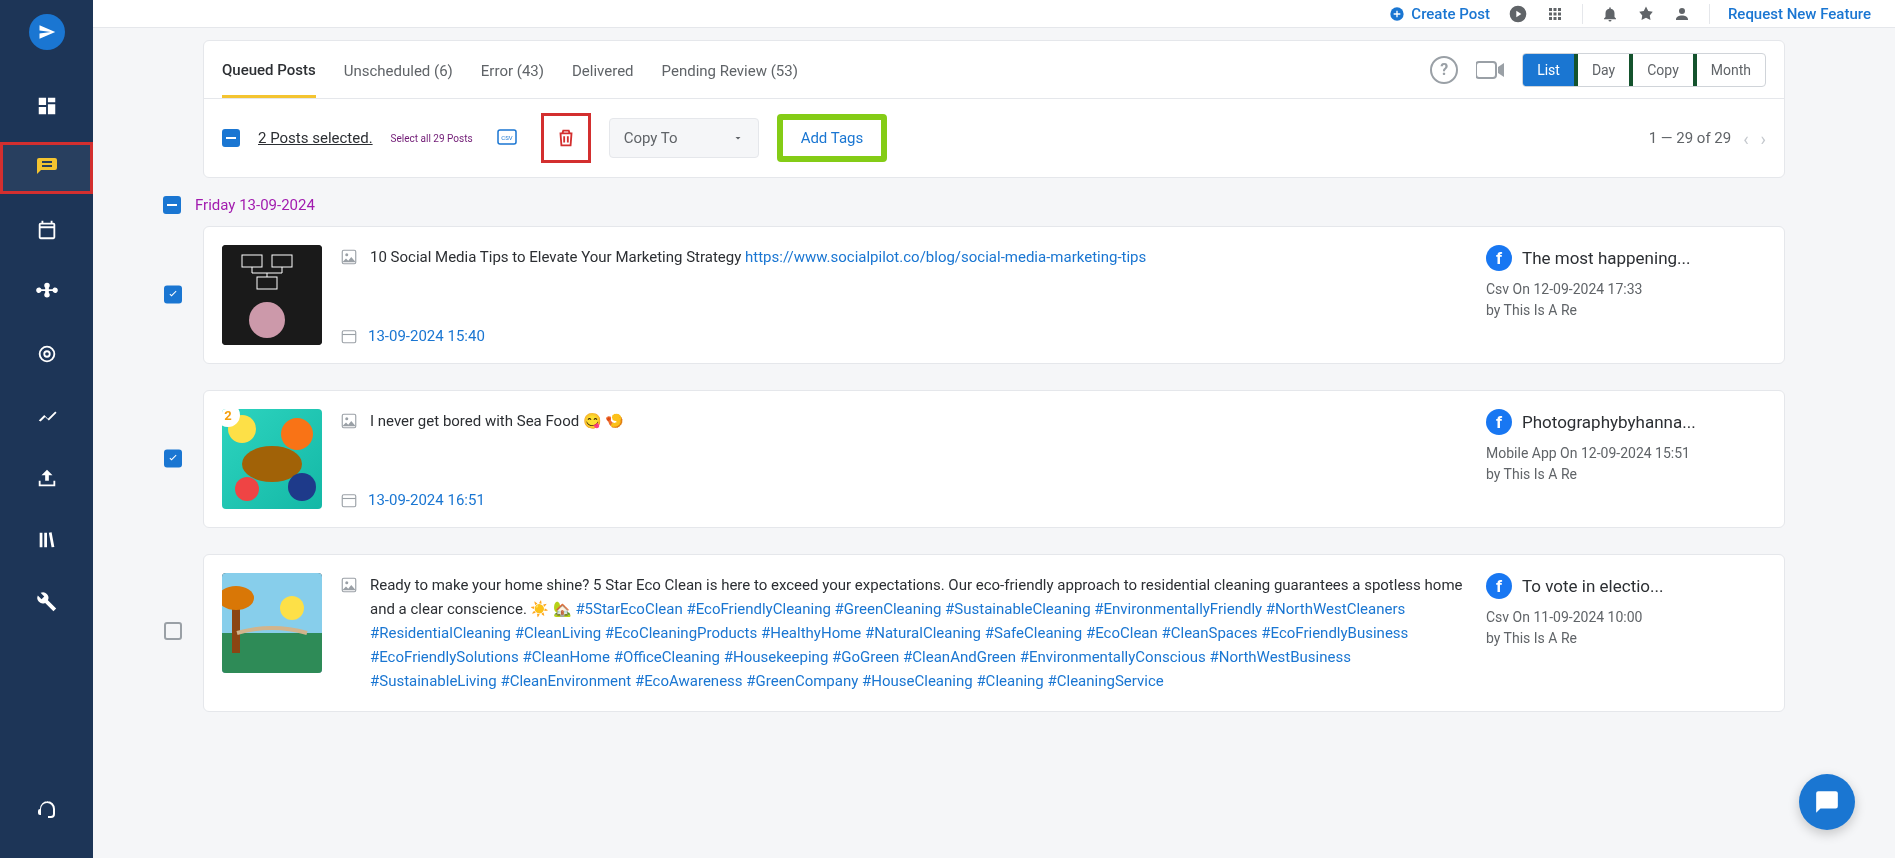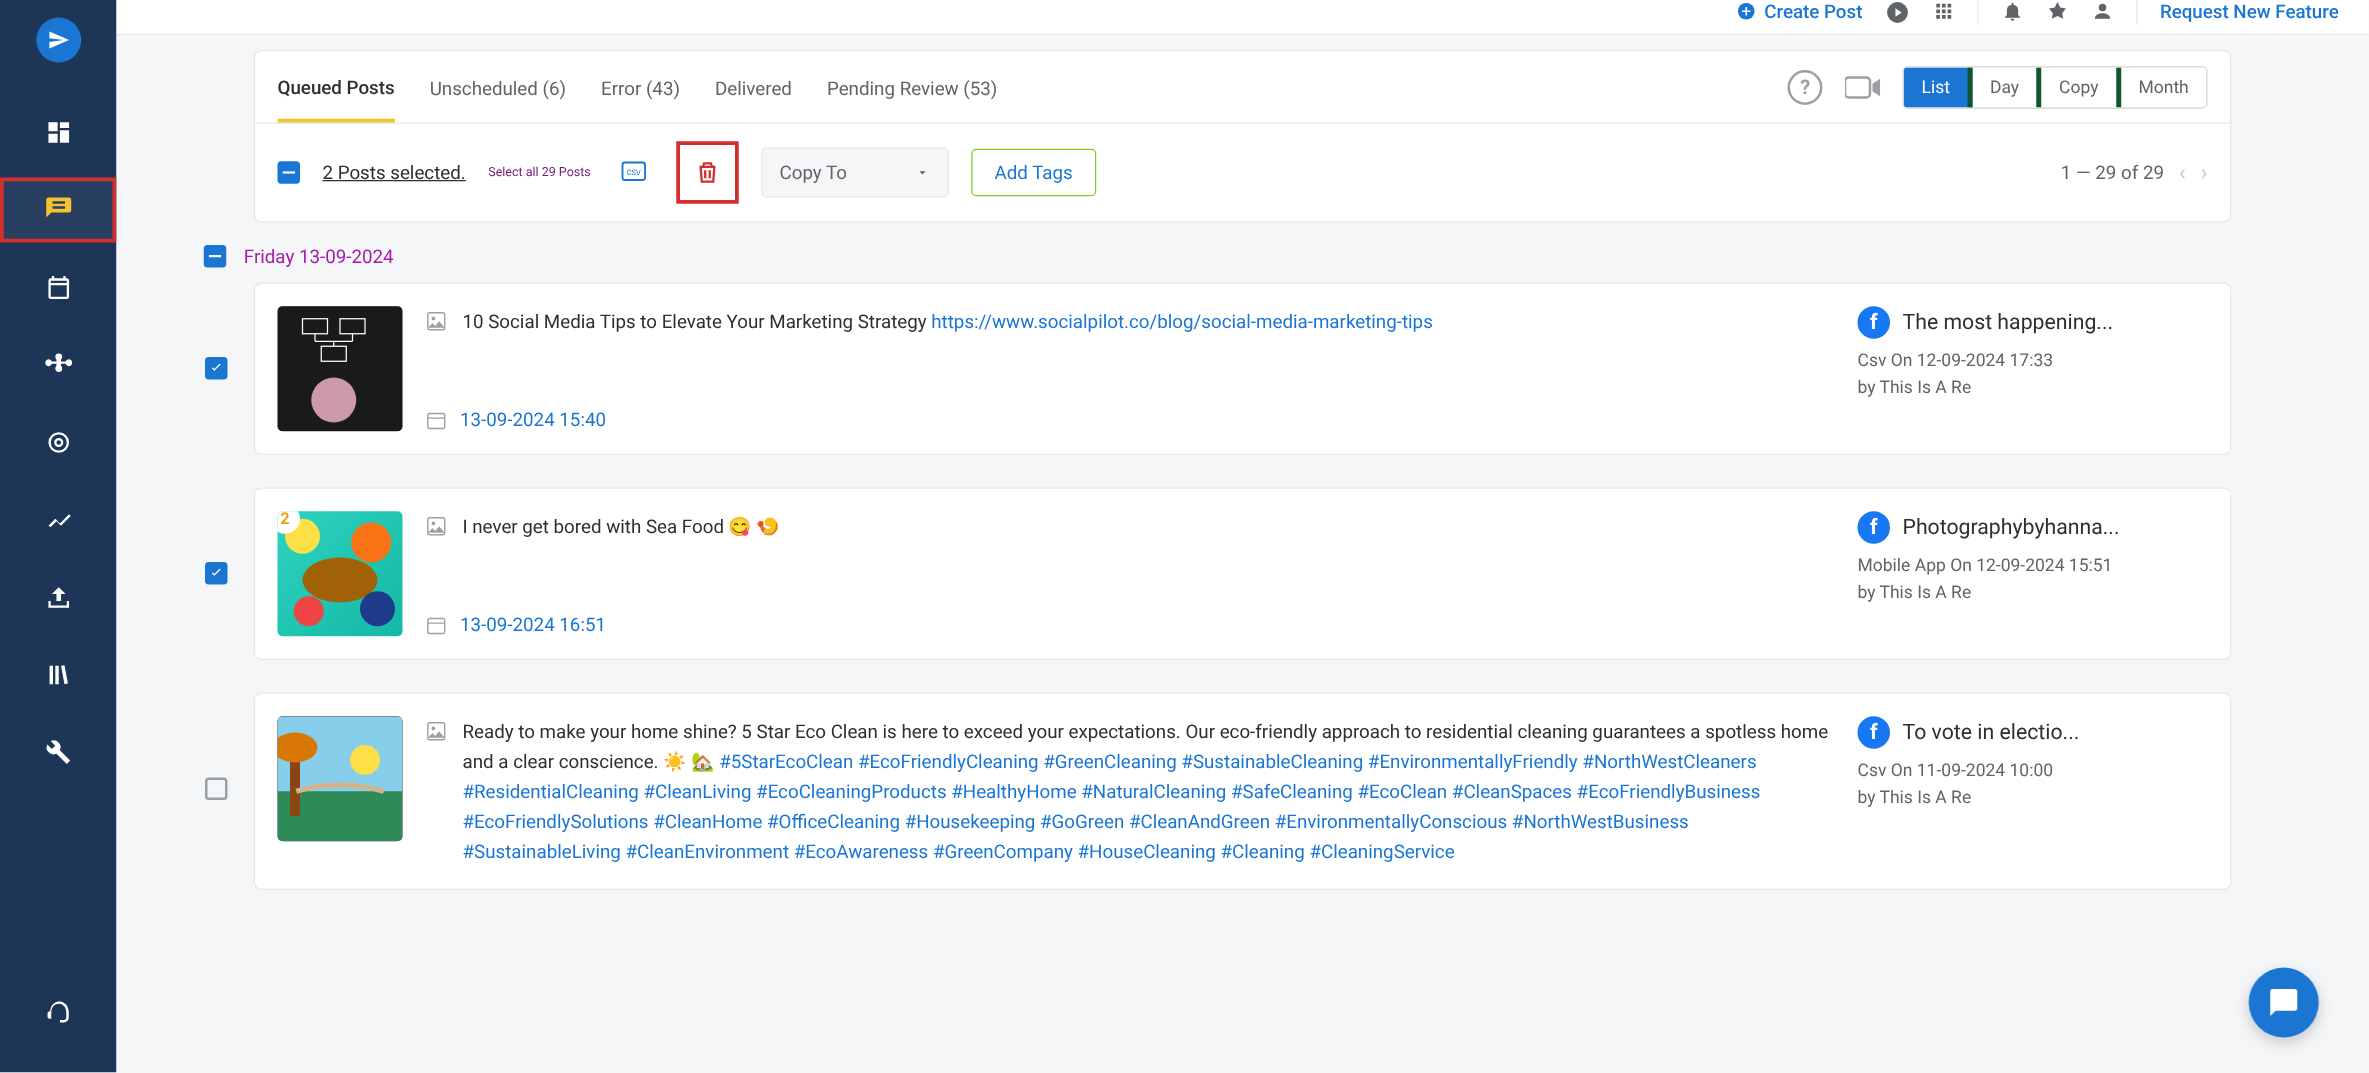--- a/index.html
+++ b/index.html
@@ -7,21 +7,21 @@
 
 .sidebar { width: 93px; background: #1d3557; display: flex; flex-direction: column; align-items: center; padding-top: 14px; gap: 10px; position: relative; }
 .sidebar .logo { width: 36px; height: 36px; background: #1a76d2; border-radius: 50%; display: flex; align-items: center; justify-content: center; margin-bottom: 20px; }
 .sidebar .nav-item { width: 100%; height: 52px; display: flex; align-items: center; justify-content: center; cursor: pointer; }
 .sidebar .nav-item.active { background: rgba(255,255,255,0.05); border: 3px solid #d32f2f; }
 .sidebar .nav-item svg, .sidebar .nav-item .glyph { fill: #fff; color: #fff; font-size: 22px; }
 .sidebar .nav-item.active svg { fill: #f4c430; }
 .sidebar .bottom { position: absolute; bottom: 20px; width: 100%; display: flex; justify-content: center; }
 
 .main { flex: 1; display: flex; flex-direction: column; }
-.topbar { height: 28px; background: #fff; border-bottom: 1px solid #e5e7eb; display: flex; align-items: flex-start; justify-content: flex-end; padding: 0 24px; gap: 18px; }
+.topbar { height: 28px; background: #fff; border-bottom: 1px solid #e5e7eb; display: flex; align-items: center; justify-content: flex-end; padding: 0 24px; gap: 18px; }
 .topbar .tb-item { display: flex; align-items: center; gap: 6px; color: #1a76d2; font-size: 15px; font-weight: 500; cursor: pointer; }
 .topbar .tb-icon { color: #606468; font-size: 18px; cursor: pointer; }
 .topbar .sep { width: 1px; height: 20px; background: #e5e7eb; }
 
 .content { flex: 1; padding: 12px 110px 0 110px; overflow-y: auto; }
 .panel { background: #fff; border: 1px solid #e5e7eb; border-radius: 6px; }
 .tabs { display: flex; align-items: center; padding: 0 18px; border-bottom: 1px solid #e5e7eb; gap: 28px; height: 58px; position: relative; }
 .tab { color: #606468; font-size: 15px; padding: 18px 0 16px; cursor: pointer; }
 .tab.active { color: #2c2f33; font-weight: 500; border-bottom: 3px solid #f4c430; margin-bottom: -1px; }
 .tabs .right { margin-left: auto; display: flex; align-items: center; gap: 18px; }
@@ -32,21 +32,21 @@
 
 .actionbar { display: flex; align-items: center; padding: 14px 18px; gap: 18px; }
 .check { width: 18px; height: 18px; border-radius: 3px; border: 2px solid #1a76d2; display: inline-flex; align-items: center; justify-content: center; cursor: pointer; }
 .check.partial { background: #1a76d2; }
 .check.checked { background: #1a76d2; }
 .sel-text { font-size: 15px; color: #2c2f33; text-decoration: underline; }
 .link { color: #701a75; font-size: 10px; cursor: pointer; }
 .icon-btn { width: 32px; height: 32px; display: flex; align-items: center; justify-content: center; cursor: pointer; }
 .delete-wrap { border: 3px solid #d32f2f; padding: 6px; }
 .copy-to { display: flex; align-items: center; justify-content: space-between; background: #f5f6f8; border: 1px solid #e5e7eb; border-radius: 4px; padding: 10px 14px; width: 150px; color: #606468; font-size: 15px; cursor: pointer; }
-.add-tags-btn { border: 1px solid #84cc16; color: #1a76d2; background: #fff; border-radius: 4px; padding: 9px 18px; font-size: 15px; cursor: pointer; }
+.add-tags-btn { border: 6px solid #84cc16; color: #1a76d2; background: #fff; border-radius: 4px; padding: 9px 18px; font-size: 15px; cursor: pointer; }
 .pagination { margin-left: auto; display: flex; align-items: center; gap: 12px; color: #606468; font-size: 15px; }
 .pag-arrow { color: #c5c9ce; cursor: pointer; font-size: 18px; }
 
 .date-header { display: flex; align-items: center; gap: 14px; margin: 18px 0 12px -40px; }
 .date-header .dh-text { color: #a21caf; font-size: 15px; }
 
 .post-card { background: #fff; border: 1px solid #e5e7eb; border-radius: 6px; padding: 18px; margin-bottom: 26px; display: flex; gap: 18px; position: relative; }
 .post-check-wrap { position: absolute; left: -40px; top: 50%; transform: translateY(-50%); }
 .thumb { width: 100px; height: 100px; border-radius: 4px; background: #2a2a2a; flex-shrink: 0; position: relative; overflow: hidden; }
 .thumb .badge { position: absolute; top: -6px; left: -6px; width: 24px; height: 24px; border-radius: 50%; border: 2px solid #fff; background: #fff; color: #f59e0b; font-weight: 700; display: flex; align-items: center; justify-content: center; font-size: 13px; }

